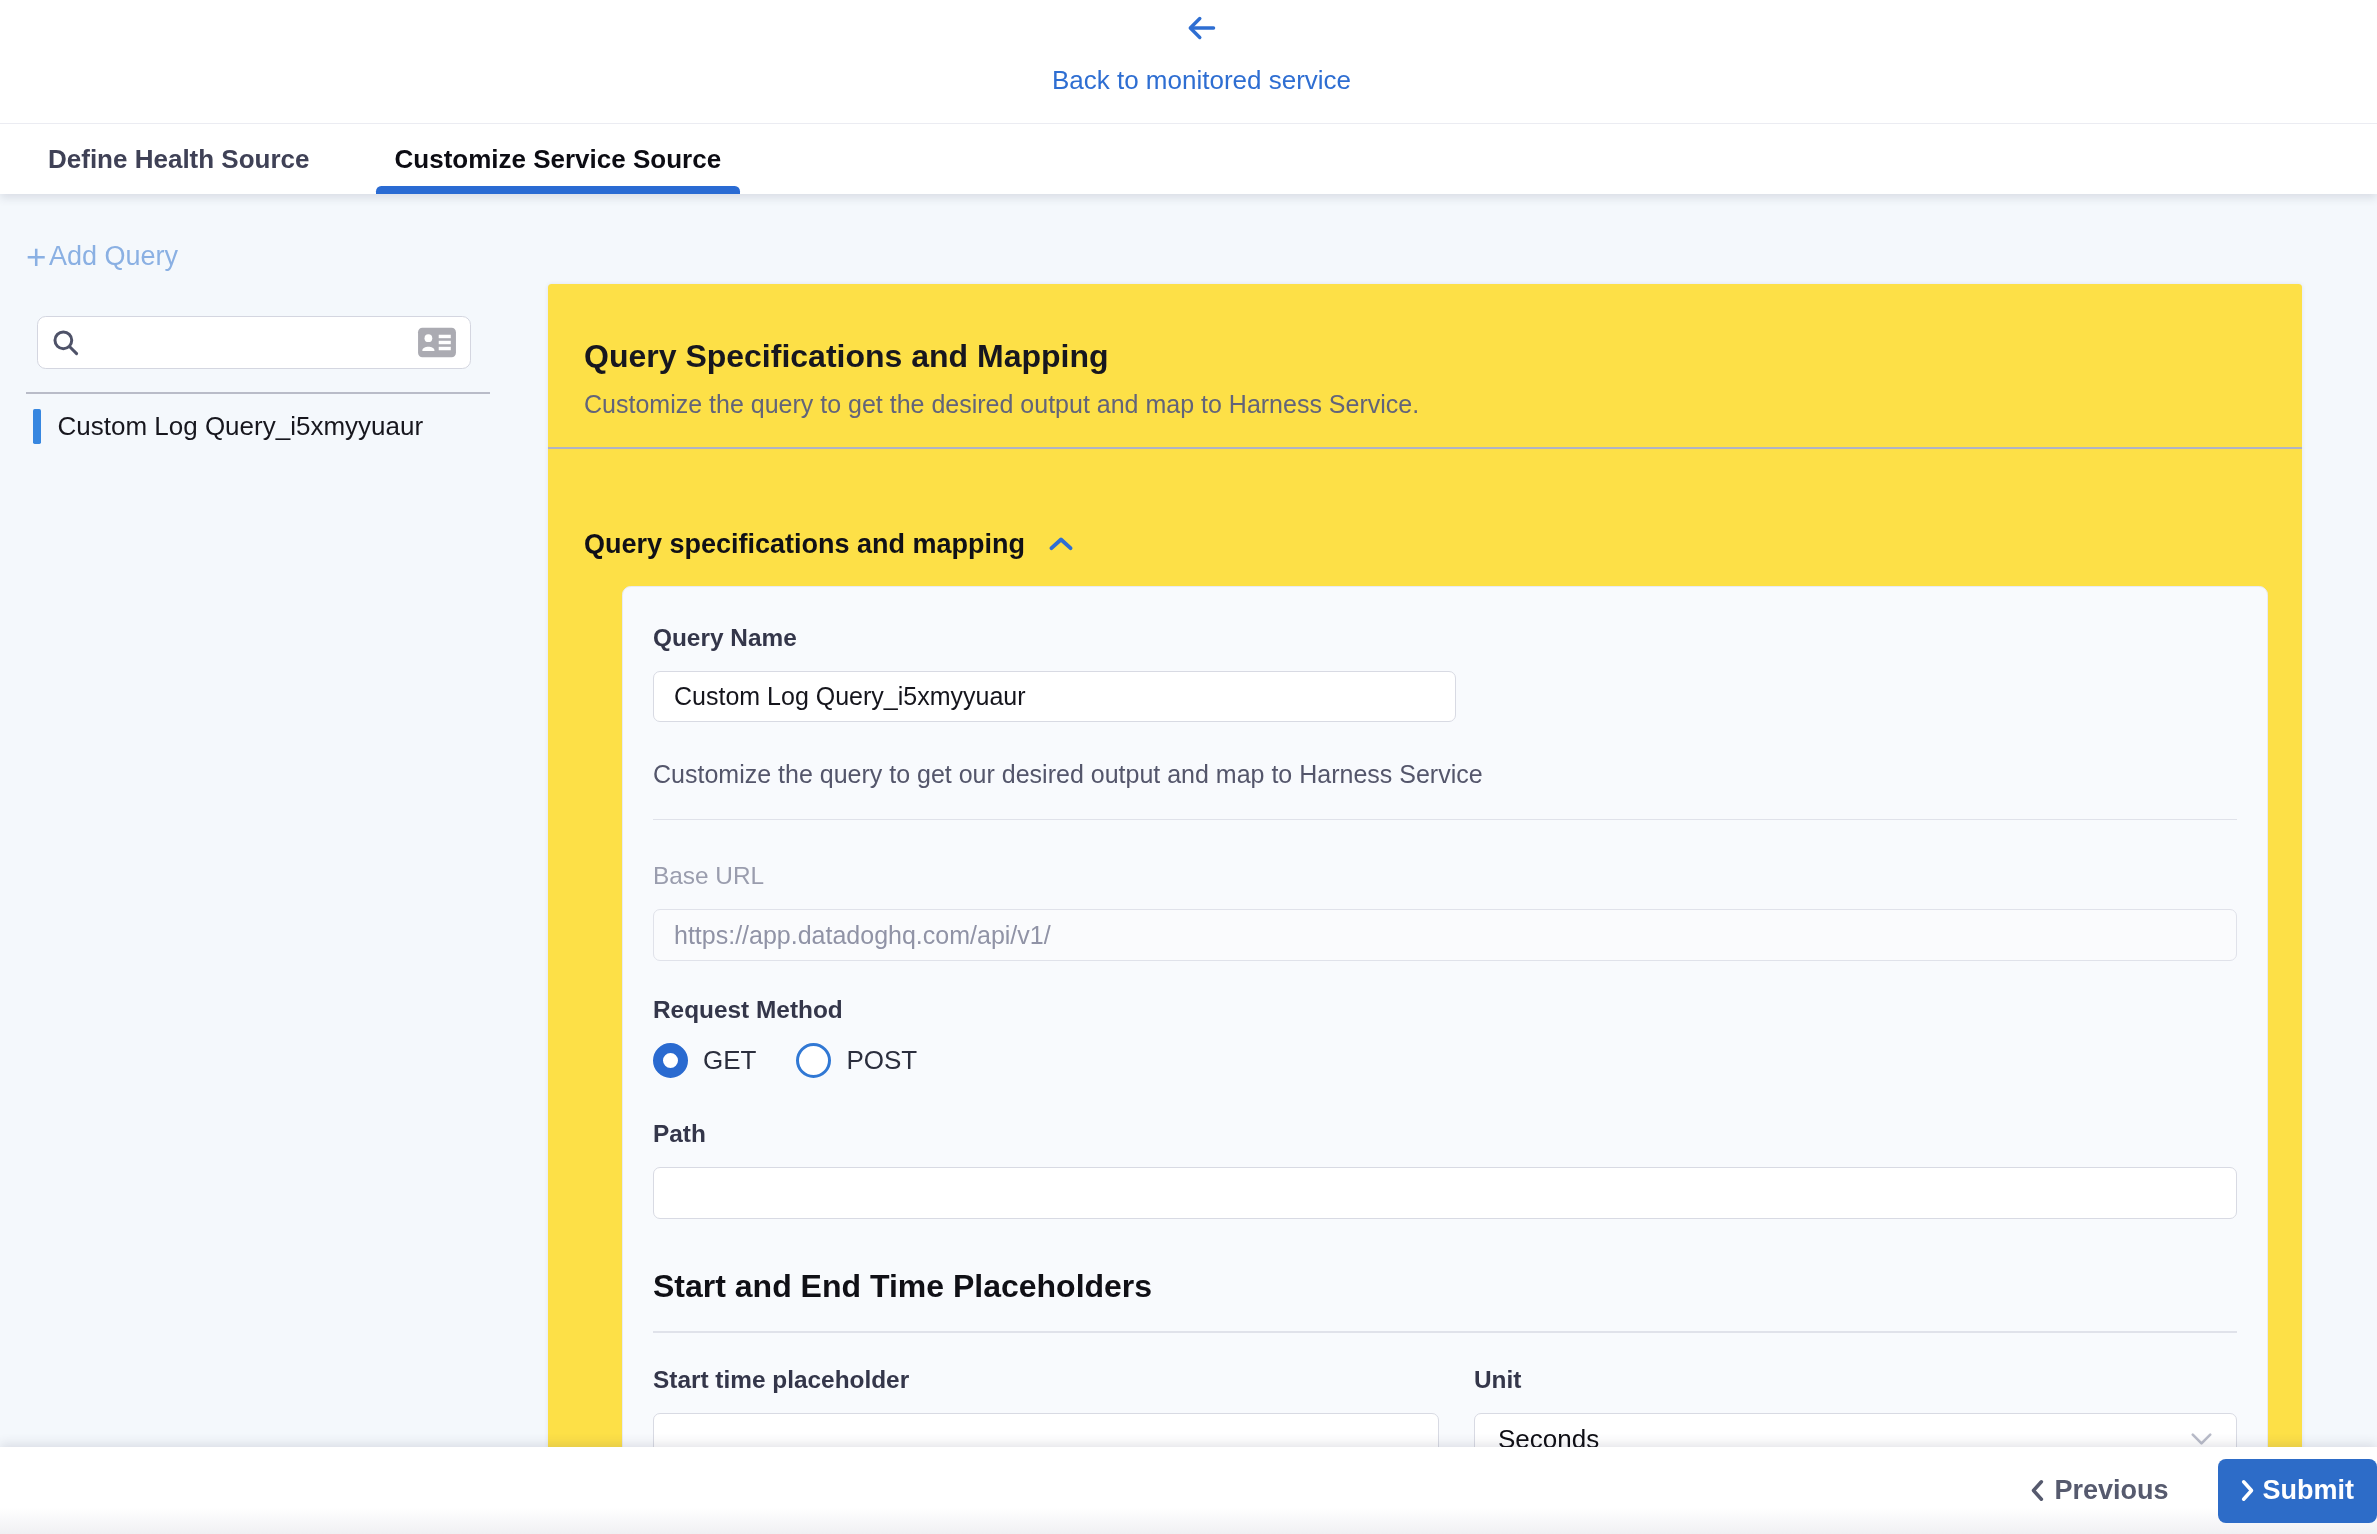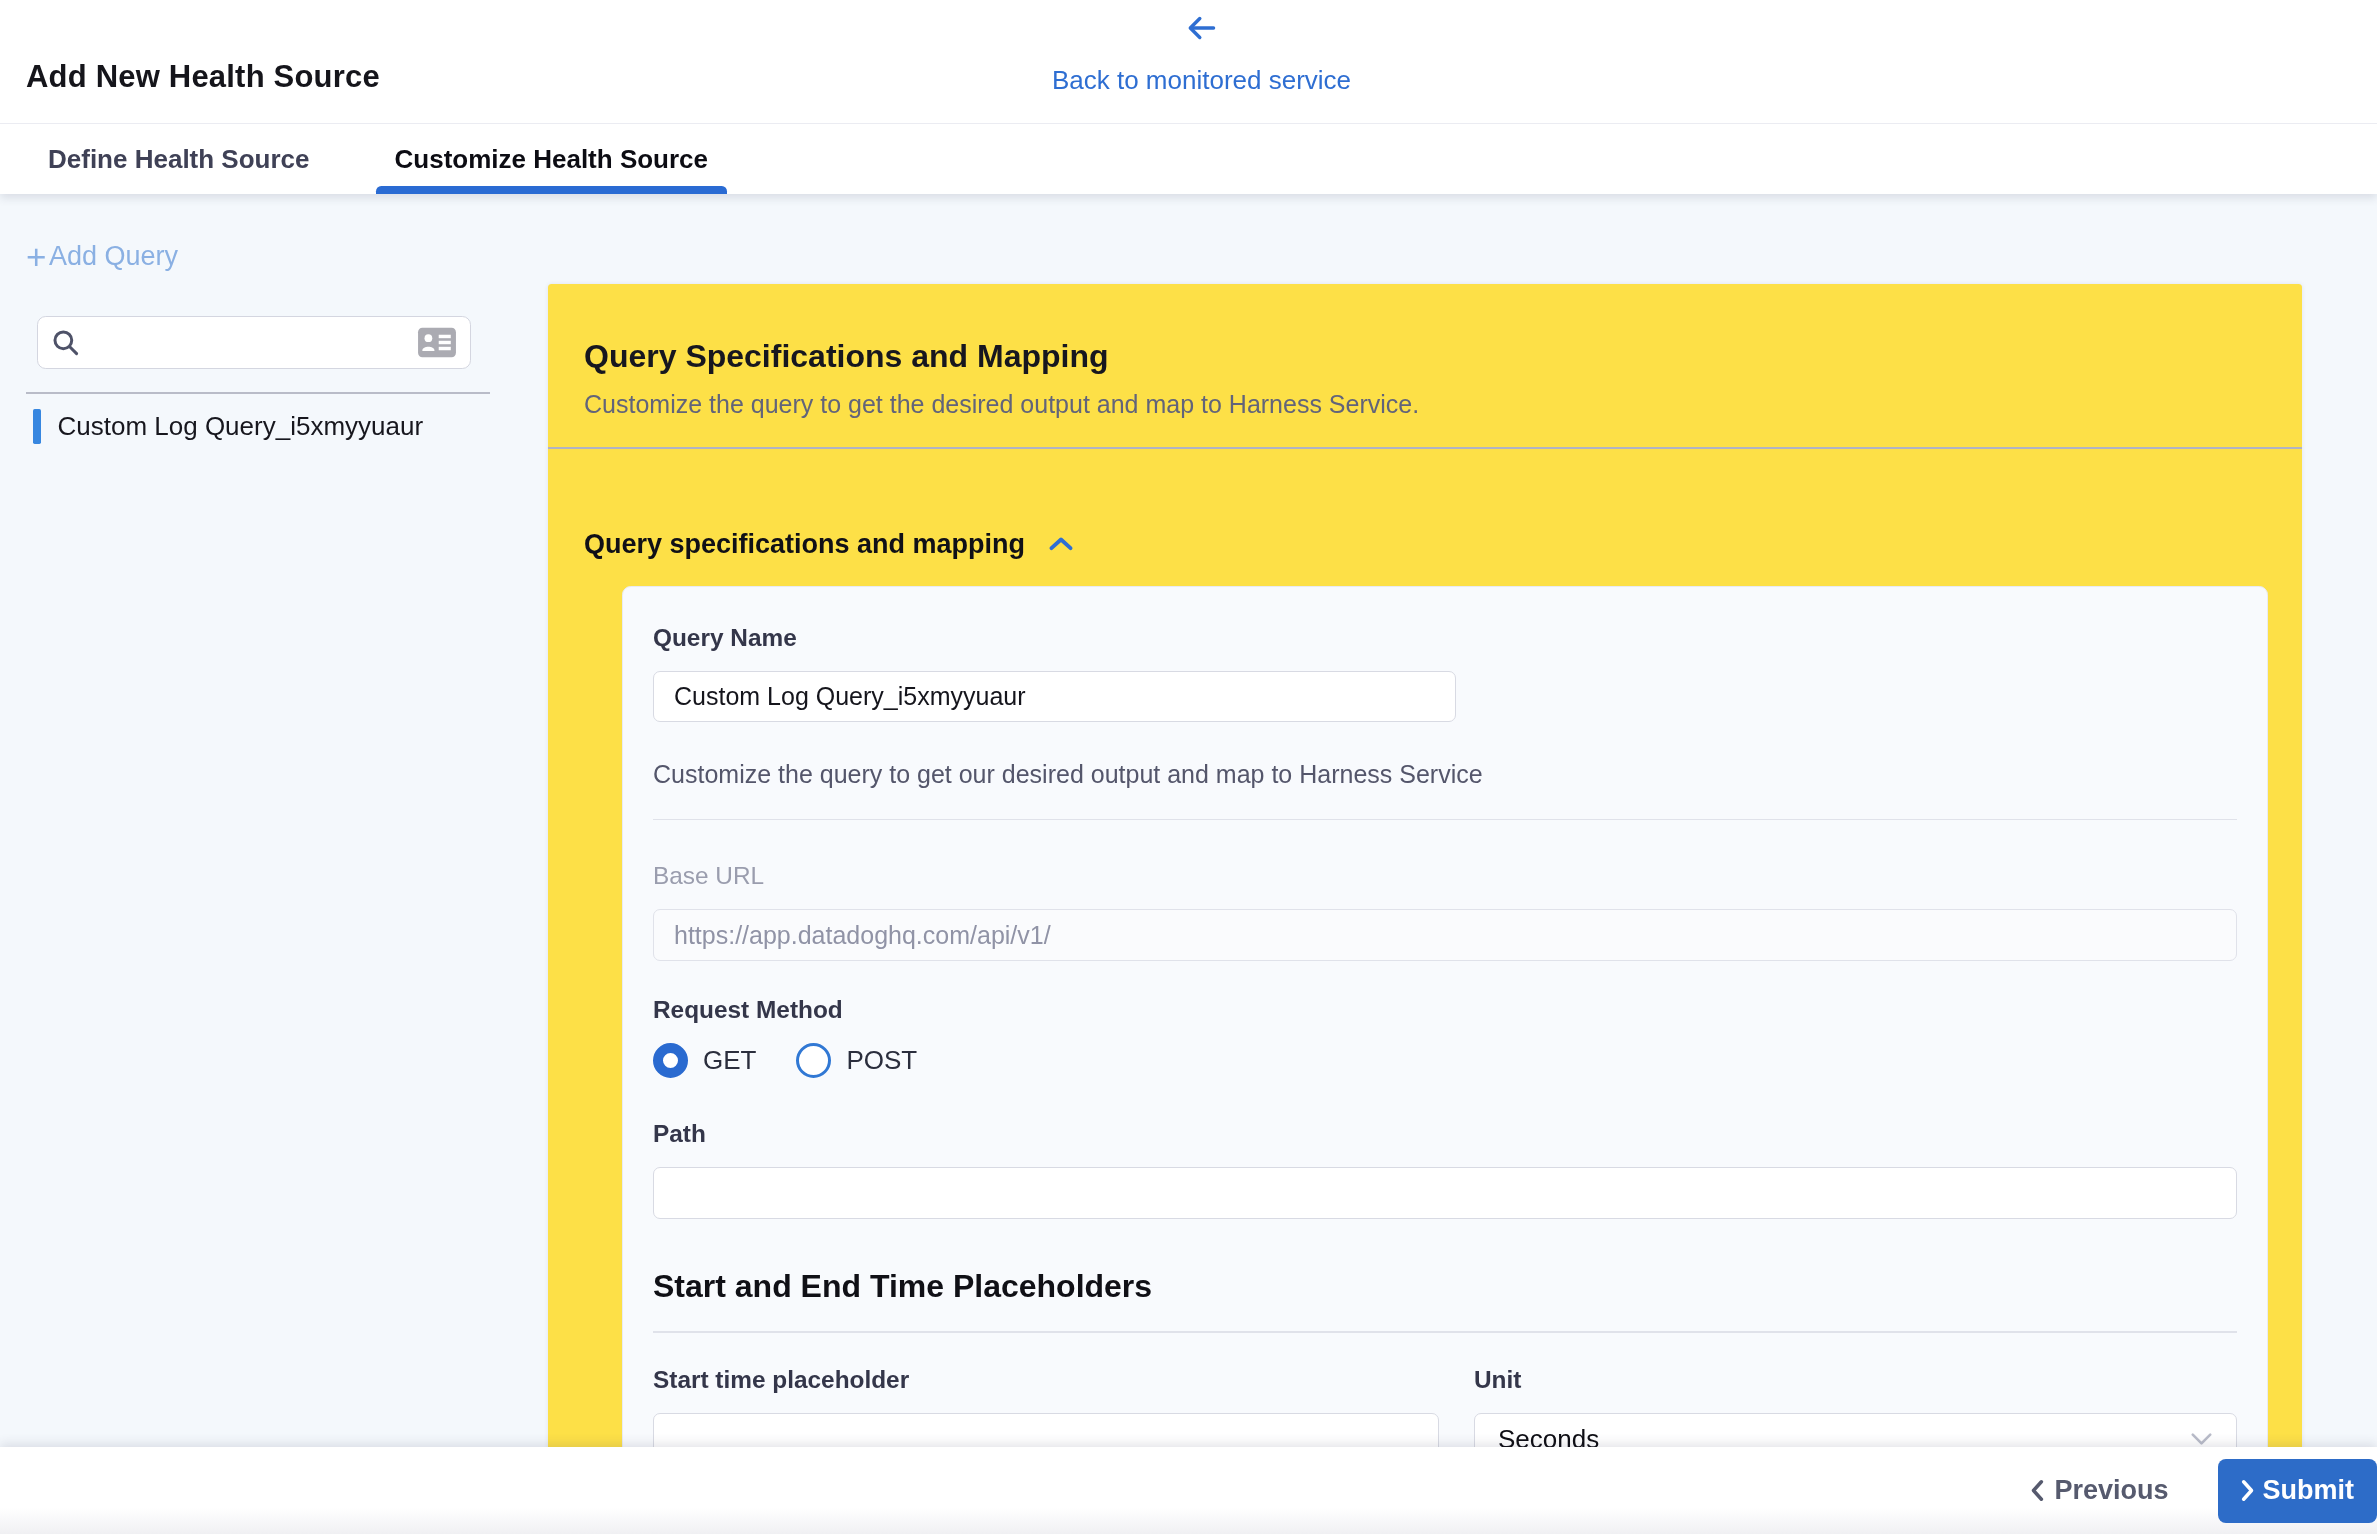--- a/index.html
+++ b/index.html
@@ -106,26 +106,25 @@
   <header class="topbar">
     <div class="back-row">
       <span>
         <svg width="31" height="28" viewBox="0 0 36 32" fill="none" stroke="#2e6ed2" stroke-width="4" stroke-linecap="round" stroke-linejoin="round">
           <line x1="32" y1="16" x2="6" y2="16"></line>
             <polyline points="16,5 5,16 16,27"></polyline>
         </svg>
       </span>
       <a class="back-link">Back to monitored service</a>
     </div>
-    <h1 class="page-title">Add New Health Source</h1>
   </header>
 
   <nav class="tabbar">
     <div class="tab">Define Health Source</div>
-    <div class="tab active">Customize Health Source</div>
+    <div class="tab active">Customize Service Source</div>
   </nav>
 
   <div class="content">
 
     <aside class="sidebar">
       <div class="add-query">
         <span class="plus">+</span>
         <span>Add Query</span>
       </div>
 

